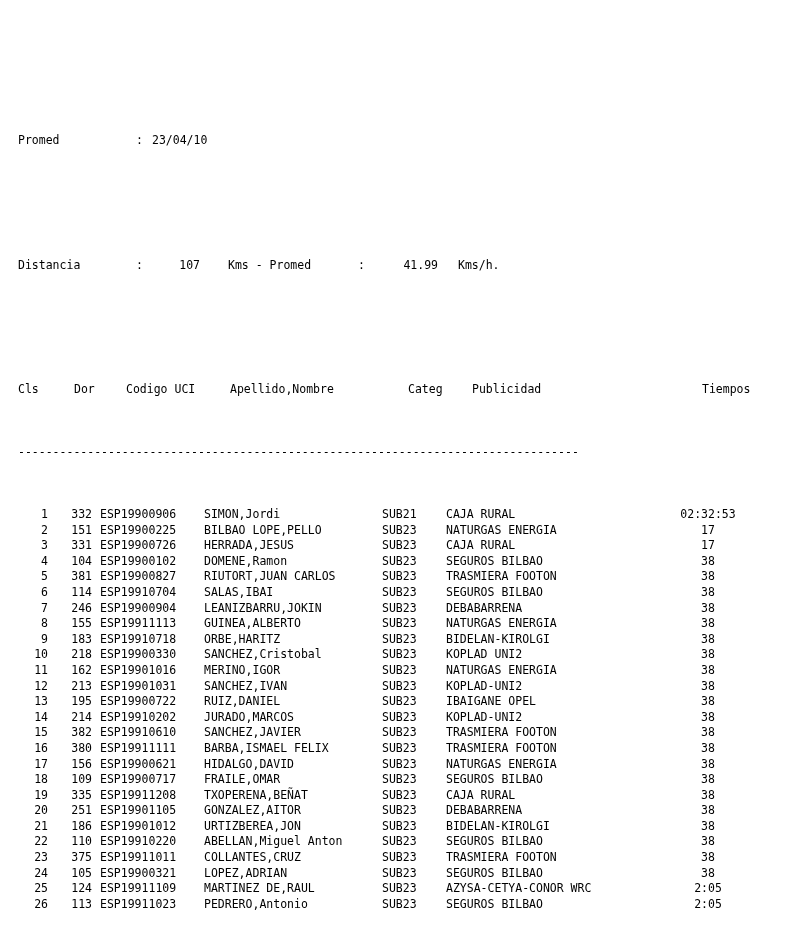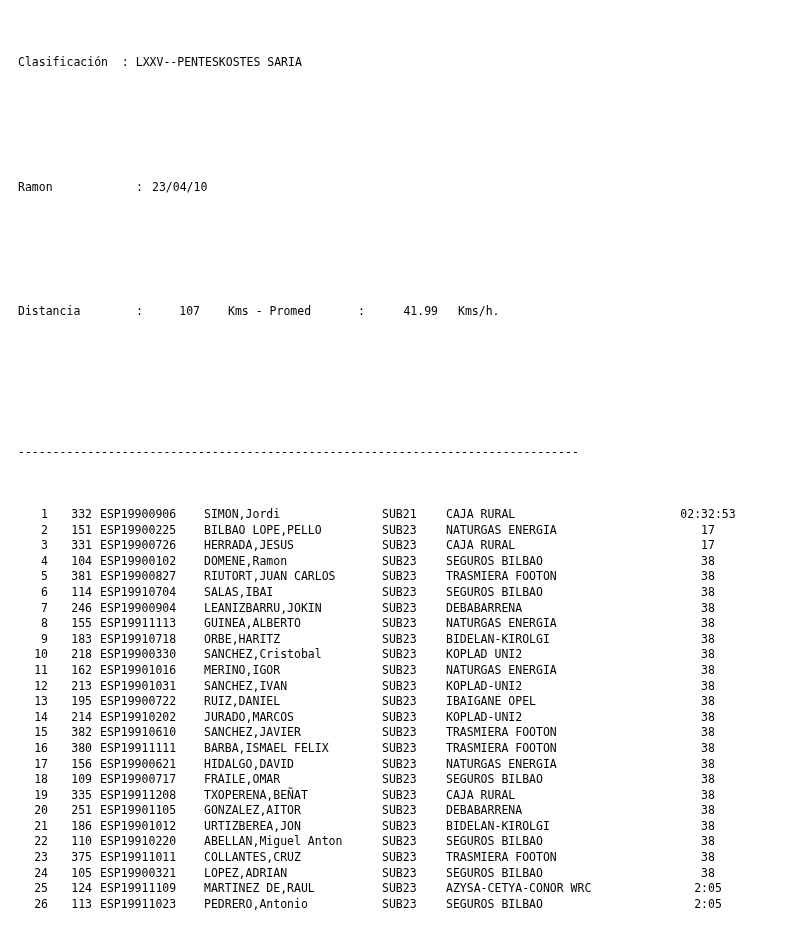--- a/index.html
+++ b/index.html
@@ -42,32 +42,32 @@
   .name  { display:inline-block; width: 178px; text-align: left; }
   .categ { display:inline-block; width: 64px;  text-align: left; }
   .pub   { display:inline-block; width: 230px; text-align: left; }
   .time  { display:inline-block; width: 64px;  text-align: center; }
 </style>
 </head>
 <body>
 
 <div class="page">
 
-  <div class="hdr-line"><span class="clsl">Clasificación  :</span> <span>LXXV--PENTESKOSTES SARIA</span></div>
 
   <div class="blank"></div>
 
-  <div class="hdr-line"><span style="display:inline-block;width:118px">Ramon</span><span style="display:inline-block;width:16px">:</span><span>23/04/10</span></div>
+  <div class="hdr-line"><span style="display:inline-block;width:118px">Promed</span><span style="display:inline-block;width:16px">:</span><span>23/04/10</span></div>
 
   <div class="blank"></div>
 
   <div class="hdr-line"><span style="display:inline-block;width:118px">Distancia</span><span style="display:inline-block;width:16px">:</span><span style="display:inline-block;width:48px;text-align:right">107</span><span style="display:inline-block;width:28px"></span><span style="display:inline-block;width:130px">Kms - Promed</span><span style="display:inline-block;width:18px">:</span><span style="display:inline-block;width:62px;text-align:right">41.99</span><span style="display:inline-block;width:20px"></span><span>Kms/h.</span></div>
 
   <div class="blank"></div>
 
+  <div class="row"><span class="cls" style="text-align:left">Cls</span><span class="dor" style="text-align:left;padding-left:26px;width:44px">Dor</span><span class="uci">Codigo UCI</span><span class="name">Apellido,Nombre</span><span class="categ">Categ</span><span class="pub">Publicidad</span><span class="time" style="text-align:left">Tiempos</span></div>
 
   <div class="rule">---------------------------------------------------------------------------------</div>
 
   <div class="rows" id="rows-container"><div class="row"><span class="cls">1</span><span class="dor">332</span><span class="uci">ESP19900906</span><span class="name">SIMON,Jordi</span><span class="categ">SUB21</span><span class="pub">CAJA RURAL</span><span class="time">02:32:53</span></div><div class="row"><span class="cls">2</span><span class="dor">151</span><span class="uci">ESP19900225</span><span class="name">BILBAO LOPE,PELLO</span><span class="categ">SUB23</span><span class="pub">NATURGAS ENERGIA</span><span class="time">17</span></div><div class="row"><span class="cls">3</span><span class="dor">331</span><span class="uci">ESP19900726</span><span class="name">HERRADA,JESUS</span><span class="categ">SUB23</span><span class="pub">CAJA RURAL</span><span class="time">17</span></div><div class="row"><span class="cls">4</span><span class="dor">104</span><span class="uci">ESP19900102</span><span class="name">DOMENE,Ramon</span><span class="categ">SUB23</span><span class="pub">SEGUROS BILBAO</span><span class="time">38</span></div><div class="row"><span class="cls">5</span><span class="dor">381</span><span class="uci">ESP19900827</span><span class="name">RIUTORT,JUAN CARLOS</span><span class="categ">SUB23</span><span class="pub">TRASMIERA FOOTON</span><span class="time">38</span></div><div class="row"><span class="cls">6</span><span class="dor">114</span><span class="uci">ESP19910704</span><span class="name">SALAS,IBAI</span><span class="categ">SUB23</span><span class="pub">SEGUROS BILBAO</span><span class="time">38</span></div><div class="row"><span class="cls">7</span><span class="dor">246</span><span class="uci">ESP19900904</span><span class="name">LEANIZBARRU,JOKIN</span><span class="categ">SUB23</span><span class="pub">DEBABARRENA</span><span class="time">38</span></div><div class="row"><span class="cls">8</span><span class="dor">155</span><span class="uci">ESP19911113</span><span class="name">GUINEA,ALBERTO</span><span class="categ">SUB23</span><span class="pub">NATURGAS ENERGIA</span><span class="time">38</span></div><div class="row"><span class="cls">9</span><span class="dor">183</span><span class="uci">ESP19910718</span><span class="name">ORBE,HARITZ</span><span class="categ">SUB23</span><span class="pub">BIDELAN-KIROLGI</span><span class="time">38</span></div><div class="row"><span class="cls">10</span><span class="dor">218</span><span class="uci">ESP19900330</span><span class="name">SANCHEZ,Cristobal</span><span class="categ">SUB23</span><span class="pub">KOPLAD UNI2</span><span class="time">38</span></div><div class="row"><span class="cls">11</span><span class="dor">162</span><span class="uci">ESP19901016</span><span class="name">MERINO,IGOR</span><span class="categ">SUB23</span><span class="pub">NATURGAS ENERGIA</span><span class="time">38</span></div><div class="row"><span class="cls">12</span><span class="dor">213</span><span class="uci">ESP19901031</span><span class="name">SANCHEZ,IVAN</span><span class="categ">SUB23</span><span class="pub">KOPLAD-UNI2</span><span class="time">38</span></div><div class="row"><span class="cls">13</span><span class="dor">195</span><span class="uci">ESP19900722</span><span class="name">RUIZ,DANIEL</span><span class="categ">SUB23</span><span class="pub">IBAIGANE OPEL</span><span class="time">38</span></div><div class="row"><span class="cls">14</span><span class="dor">214</span><span class="uci">ESP19910202</span><span class="name">JURADO,MARCOS</span><span class="categ">SUB23</span><span class="pub">KOPLAD-UNI2</span><span class="time">38</span></div><div class="row"><span class="cls">15</span><span class="dor">382</span><span class="uci">ESP19910610</span><span class="name">SANCHEZ,JAVIER</span><span class="categ">SUB23</span><span class="pub">TRASMIERA FOOTON</span><span class="time">38</span></div><div class="row"><span class="cls">16</span><span class="dor">380</span><span class="uci">ESP19911111</span><span class="name">BARBA,ISMAEL FELIX</span><span class="categ">SUB23</span><span class="pub">TRASMIERA FOOTON</span><span class="time">38</span></div><div class="row"><span class="cls">17</span><span class="dor">156</span><span class="uci">ESP19900621</span><span class="name">HIDALGO,DAVID</span><span class="categ">SUB23</span><span class="pub">NATURGAS ENERGIA</span><span class="time">38</span></div><div class="row"><span class="cls">18</span><span class="dor">109</span><span class="uci">ESP19900717</span><span class="name">FRAILE,OMAR</span><span class="categ">SUB23</span><span class="pub">SEGUROS BILBAO</span><span class="time">38</span></div><div class="row"><span class="cls">19</span><span class="dor">335</span><span class="uci">ESP19911208</span><span class="name">TXOPERENA,BEÑAT</span><span class="categ">SUB23</span><span class="pub">CAJA RURAL</span><span class="time">38</span></div><div class="row"><span class="cls">20</span><span class="dor">251</span><span class="uci">ESP19901105</span><span class="name">GONZALEZ,AITOR</span><span class="categ">SUB23</span><span class="pub">DEBABARRENA</span><span class="time">38</span></div><div class="row"><span class="cls">21</span><span class="dor">186</span><span class="uci">ESP19901012</span><span class="name">URTIZBEREA,JON</span><span class="categ">SUB23</span><span class="pub">BIDELAN-KIROLGI</span><span class="time">38</span></div><div class="row"><span class="cls">22</span><span class="dor">110</span><span class="uci">ESP19910220</span><span class="name">ABELLAN,Miguel Anton</span><span class="categ">SUB23</span><span class="pub">SEGUROS BILBAO</span><span class="time">38</span></div><div class="row"><span class="cls">23</span><span class="dor">375</span><span class="uci">ESP19911011</span><span class="name">COLLANTES,CRUZ</span><span class="categ">SUB23</span><span class="pub">TRASMIERA FOOTON</span><span class="time">38</span></div><div class="row"><span class="cls">24</span><span class="dor">105</span><span class="uci">ESP19900321</span><span class="name">LOPEZ,ADRIAN</span><span class="categ">SUB23</span><span class="pub">SEGUROS BILBAO</span><span class="time">38</span></div><div class="row"><span class="cls">25</span><span class="dor">124</span><span class="uci">ESP19911109</span><span class="name">MARTINEZ DE,RAUL</span><span class="categ">SUB23</span><span class="pub">AZYSA-CETYA-CONOR WRC</span><span class="time">2:05</span></div><div class="row"><span class="cls">26</span><span class="dor">113</span><span class="uci">ESP19911023</span><span class="name">PEDRERO,Antonio</span><span class="categ">SUB23</span><span class="pub">SEGUROS BILBAO</span><span class="time">2:05</span></div></div>
 
   
 
   
 
 </div>

